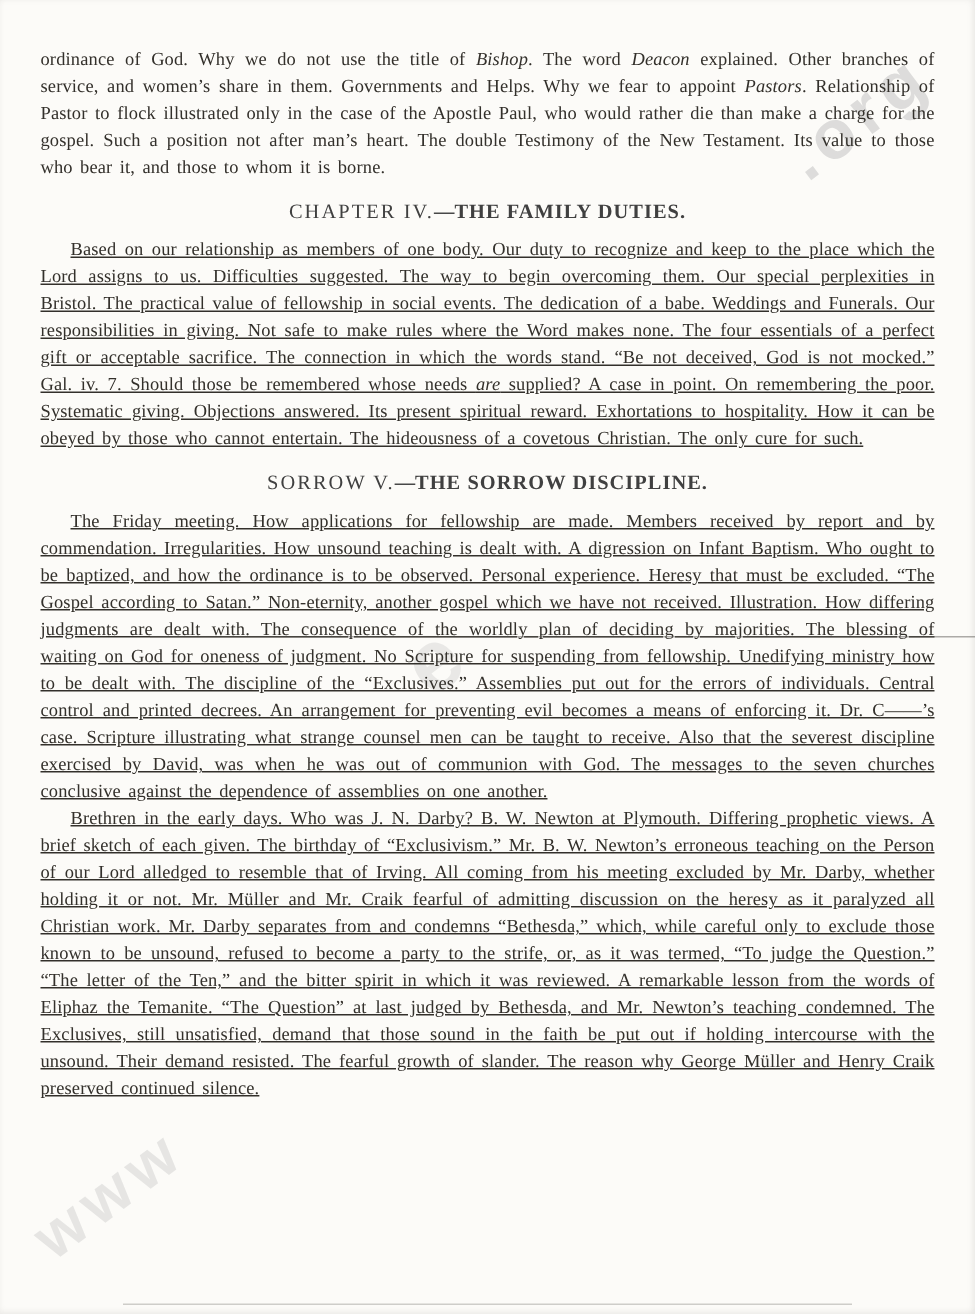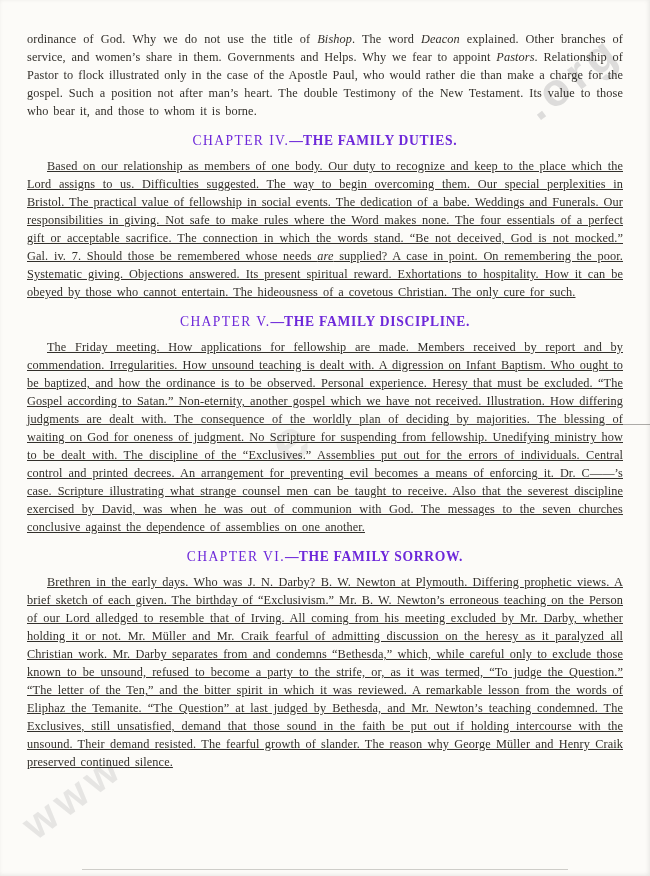--- a/index.html
+++ b/index.html
@@ -29,21 +29,21 @@
     word-spacing: 0.14em;
     letter-spacing: 0.1px;
   }
   .body-text.indent { text-indent: 20px; text-decoration: underline; }
   .body-text em { font-style: italic; }
   .chapter-heading {
     margin: 13px 0 8px 0;
     text-align: center;
     font-size: 13.6px;
     font-weight: 400;
-    color: #6d28d9;
+    color: #404040;
   }
   .chapter-number { letter-spacing: 1.4px; }
   .chapter-dash { font-weight: 700; }
   .chapter-title { font-weight: 700; letter-spacing: 0.7px; }
   
   .wm {
     position: absolute;
     font-family: "Liberation Sans", "DejaVu Sans", sans-serif;
     font-weight: 700;
     color: var(--wm, #bfbfbf);
@@ -83,26 +83,25 @@
   <div class="content">
 
     <p class="body-text"><span>ordinance of God. Why we do not use the title of </span><em>Bishop</em><span>. The word </span><em>Deacon</em><span> explained. Other branches of service, and women’s share in them. Governments and Helps. Why we fear to appoint </span><em>Pastors</em><span>. Relationship of Pastor to flock illustrated only in the case of the Apostle Paul, who would rather die than make a charge for the gospel. Such a position not after man’s heart. The double Testimony of the New Testament. Its value to those who bear it, and those to whom it is borne.</span></p>
 
     <section>
       <h2 class="chapter-heading"><span class="chapter-number">CHAPTER IV.</span><span class="chapter-dash">—</span><span class="chapter-title">THE FAMILY DUTIES.</span></h2>
       <p class="body-text indent"><span>Based on our relationship as members of one body. Our duty to recognize and keep to the place which the Lord assigns to us. Difficulties suggested. The way to begin overcoming them. Our special perplexities in Bristol. The practical value of fellowship in social events. The dedication of a babe. Weddings and Funerals. Our responsibilities in giving. Not safe to make rules where the Word makes none. The four essentials of a perfect gift or acceptable sacrifice. The connection in which the words stand. “Be not deceived, God is not mocked.” Gal. iv. 7. Should those be remembered whose needs </span><em>are</em><span> supplied? A case in point. On remembering the poor. Systematic giving. Objections answered. Its present spiritual reward. Exhortations to hospitality. How it can be obeyed by those who cannot entertain. The hideousness of a covetous Christian. The only cure for such.</span></p>
     </section>
 
     <section>
-      <h2 class="chapter-heading"><span class="chapter-number">CHAPTER V.</span><span class="chapter-dash">—</span><span class="chapter-title">THE FAMILY DISCIPLINE.</span></h2>
+      <h2 class="chapter-heading"><span class="chapter-number">SORROW V.</span><span class="chapter-dash">—</span><span class="chapter-title">THE SORROW DISCIPLINE.</span></h2>
       <p class="body-text indent"><span>The Friday meeting. How applications for fellowship are made. Members received by report and by commendation. Irregularities. How unsound teaching is dealt with. A digression on Infant Baptism. Who ought to be baptized, and how the ordinance is to be observed. Personal experience. Heresy that must be excluded. “The Gospel according to Satan.” Non-eternity, another gospel which we have not received. Illustration. How differing judgments are dealt with. The consequence of the worldly plan of deciding by majorities. The blessing of waiting on God for oneness of judgment. No Scripture for suspending from fellowship. Unedifying ministry how to be dealt with. The discipline of the “Exclusives.” Assemblies put out for the errors of individuals. Central control and printed decrees. An arrangement for preventing evil becomes a means of enforcing it. Dr. C——’s case. Scripture illustrating what strange counsel men can be taught to receive. Also that the severest discipline exercised by David, was when he was out of communion with God. The messages to the seven churches conclusive against the dependence of assemblies on one another.</span></p>
     </section>
 
     <section>
-      <h2 class="chapter-heading"><span class="chapter-number">CHAPTER VI.</span><span class="chapter-dash">—</span><span class="chapter-title">THE FAMILY SORROW.</span></h2>
       <p class="body-text indent"><span>Brethren in the early days. Who was J. N. Darby? B. W. Newton at Plymouth. Differing prophetic views. A brief sketch of each given. The birthday of “Exclusivism.” Mr. B. W. Newton’s erroneous teaching on the Person of our Lord alledged to resemble that of Irving. All coming from his meeting excluded by Mr. Darby, whether holding it or not. Mr. Müller and Mr. Craik fearful of admitting discussion on the heresy as it paralyzed all Christian work. Mr. Darby separates from and condemns “Bethesda,” which, while careful only to exclude those known to be unsound, refused to become a party to the strife, or, as it was termed, “To judge the Question.” “The letter of the Ten,” and the bitter spirit in which it was reviewed. A remarkable lesson from the words of Eliphaz the Temanite. “The Question” at last judged by Bethesda, and Mr. Newton’s teaching condemned. The Exclusives, still unsatisfied, demand that those sound in the faith be put out if holding intercourse with the unsound. Their demand resisted. The fearful growth of slander. The reason why George Müller and Henry Craik preserved continued silence.</span></p>
     </section>
 
   </div>
 
   <div class="scan-line"></div>
   <div class="page-edge-bottom"></div>
 
 </div>
 

